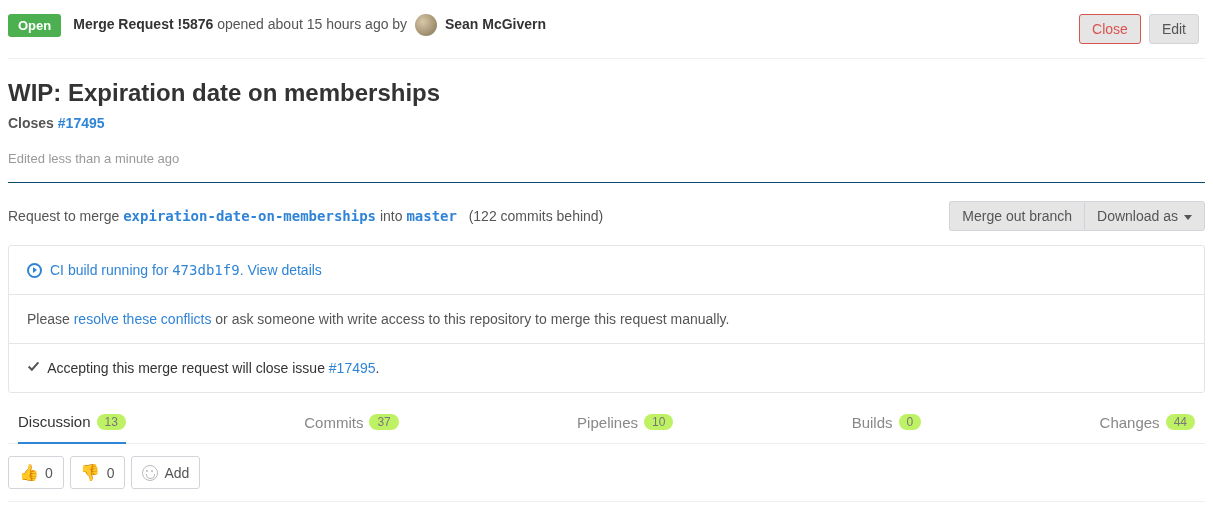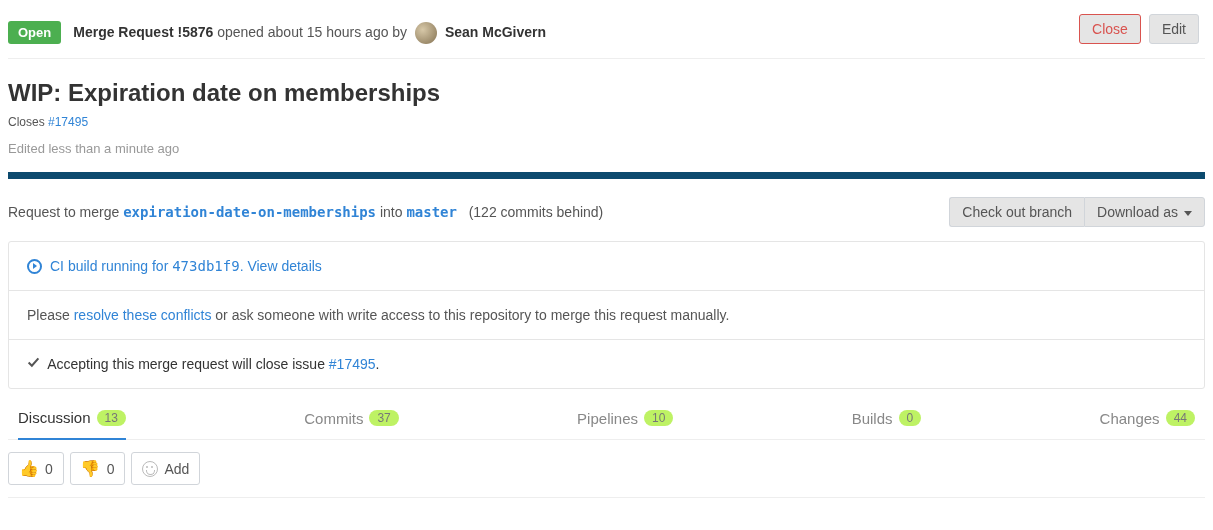--- a/index.html
+++ b/index.html
@@ -6,21 +6,21 @@
   body {
     font-family: -apple-system, BlinkMacSystemFont, "Segoe UI", Helvetica, Arial, sans-serif;
     color: #333;
     font-size: 14px;
     background: #fff;
     width: 1213px;
   }
   .container { padding: 8px; }
   .top-row {
     display: flex;
-    align-items: flex-end;
+    align-items: flex-start;
     padding: 6px 6px 14px 0;
     border-bottom: 1px solid #eee;
   }
   .status-badge {
     background: #4caf50;
     color: #fff;
     font-weight: 600;
     padding: 4px 10px;
     border-radius: 3px;
     font-size: 13px;
@@ -40,23 +40,23 @@
   .btn {
     border: 1px solid #d1d5da;
     background: #e5e5e5;
     color: #555;
     padding: 6px 12px;
     border-radius: 3px;
     font-size: 14px;
     cursor: pointer;
   }
   .btn-danger { color: #d9534f; border-color: #d9534f; }
-  .title-block { padding: 20px 0 16px 0; border-bottom: 7px solid #0c4a6e; }
+  .title-block { padding: 20px 0 16px 0; border-bottom: 1px solid #0c4a6e; }
   .mr-title { font-size: 24px; font-weight: 600; color: #333; margin-bottom: 8px; }
-  .closes-line { color: #555; font-size: 12px; margin-bottom: 12px; }
+  .closes-line { color: #555; font-size: 14px; margin-bottom: 20px; font-weight: bold; }
   a.link { color: #3084d6; text-decoration: none; }
   .muted { color: #999; font-size: 13px; }
   .merge-row {
     display: flex;
     align-items: center;
     padding: 18px 0 14px 0;
   }
   .merge-text { color: #555; }
   .branch { font-family: "SFMono-Regular", Consolas, monospace; color: #3084d6; font-weight: 600; }
   .merge-actions { margin-left: auto; display: flex; gap: 0; }
@@ -196,21 +196,21 @@
 
   <div class="merge-row">
     <span class="merge-text">
       <span>Request to merge </span>
       <a class="branch">expiration-date-on-memberships</a>
       <span> into </span>
       <a class="branch">master</a>
       &nbsp;&nbsp;<span>(122 commits behind)</span>
     </span>
     <div class="merge-actions">
-      <button class="btn">Check out branch</button>
+      <button class="btn">Merge out branch</button>
       <button class="btn">
         <span>Download as</span><span class="caret"></span>
       </button>
     </div>
   </div>
 
   <div class="status-box">
     <div class="status-section">
       <a class="ci-line">
         <span class="ci-spinner"></span>

